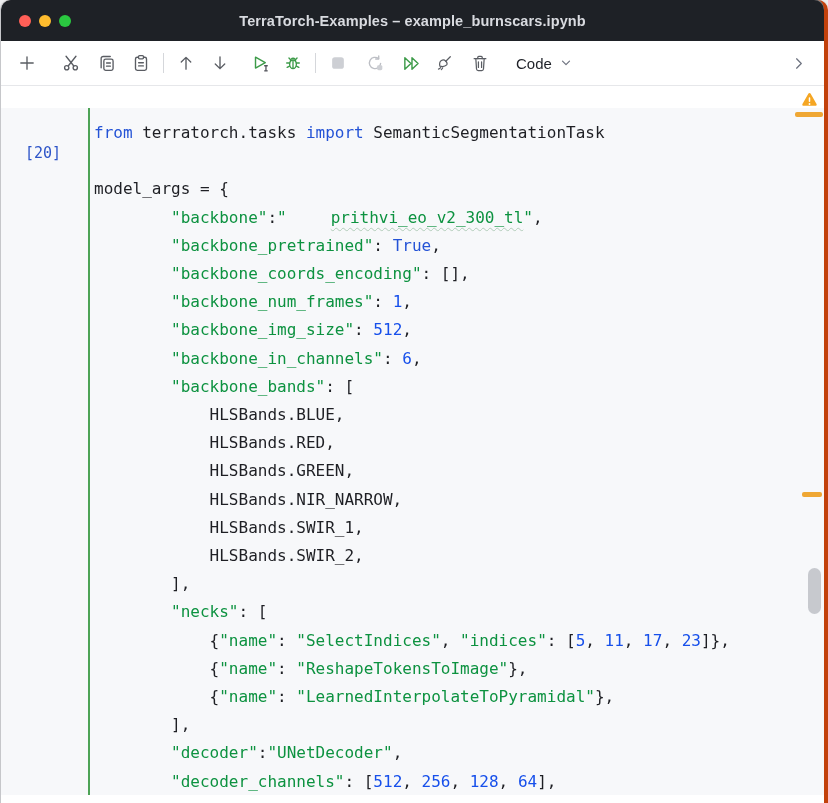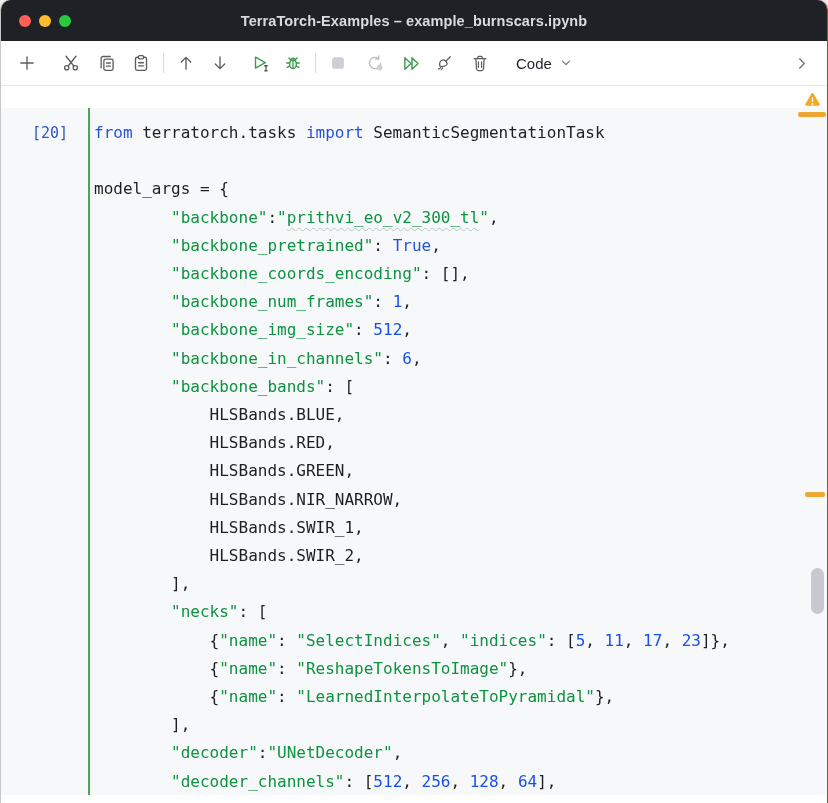--- a/index.html
+++ b/index.html
@@ -1,20 +1,20 @@
 <!DOCTYPE html>
 <html><head>
 <meta charset="utf-8">
 <style>
   * { box-sizing: border-box; margin: 0; padding: 0; }
   html,body { background:#ededee; font-family:"Liberation Sans", sans-serif; }
   .window{
     width:828px; height:803px; position:relative; background:#737373;
     border-radius:10px 10px 0 0; overflow:hidden;
-    border-left:1px solid #c6c7ca; border-right:1px solid #c2410c;
+    border-left:1px solid #c6c7ca; border-right:4px solid #c2410c;
     box-shadow:0 0 0 1px rgba(0,0,0,.04);
   }
   
   .titlebar{
     height:41px; background:#1e2126; display:flex; align-items:center;
     position:relative; border-radius:10px 10px 0 0;
   }
   .traffic{ display:flex; gap:8px; margin-left:18px; }
   .traffic span{ width:12px; height:12px; border-radius:50%; display:block; }
   .tl-close{ background:#ff5f57; }
@@ -43,36 +43,37 @@
   .cell-type .ct-label{ font-size:15px; color:#1f2229; }
   .tb-spacer{ flex:1 1 auto; }
   
   .notebook{ position:relative; height:717px; background:#ffffff; }
   .nb-topstrip{ height:22px; background:#ffffff; }
   .cell{ display:flex; height:687px; background:#f7f8fa; overflow:hidden; }
   .gutter{
     width:87px; flex:0 0 auto; padding-top:11px; text-align:right;
     font-family:"DejaVu Sans Mono", monospace; font-size:15px; line-height:28.2px;
   }
-  .exec-count{ color:#2e55c8; padding-right:20px; display:block; }
+  .exec-count{ color:#2e55c8; padding-right:27px; display:block;margin-top:20px; }
   .cell-bar{ width:2px; flex:0 0 auto; background:#4da356; }
   .code{
     flex:1 1 auto; padding:11px 0 0 4px; overflow:hidden;
     font-family:"DejaVu Sans Mono", monospace; font-size:16px; line-height:28.2px;
     color:#1e1f24; white-space:pre;
   }
   .code-line{ min-height:28.2px; }
   .tok-k{ color:#2453d6; }
   .tok-s{ color:#0d9240; }
   .tok-n{ color:#1750eb; }
   .tok-t{ color:#1e1f24; }
   .tok-w{
     color:#0d9240;
     text-decoration:underline wavy #b2ccba 1px;
     text-underline-offset:4px;
+    margin-left:44px;
   }
   
   .inspections{
     position:absolute; top:4px; right:5px; width:20px; height:19px;
     display:flex; align-items:center; justify-content:center; cursor:pointer;
   }
   .stripe-mark{ position:absolute; border-radius:2px; background:#efa733; cursor:pointer; }
   .stripe-top{ top:26px; right:1px; width:28px; height:5px; }
   .stripe-mid{ top:406px; right:2px; width:20px; height:5px; }
   .scroll-thumb{

